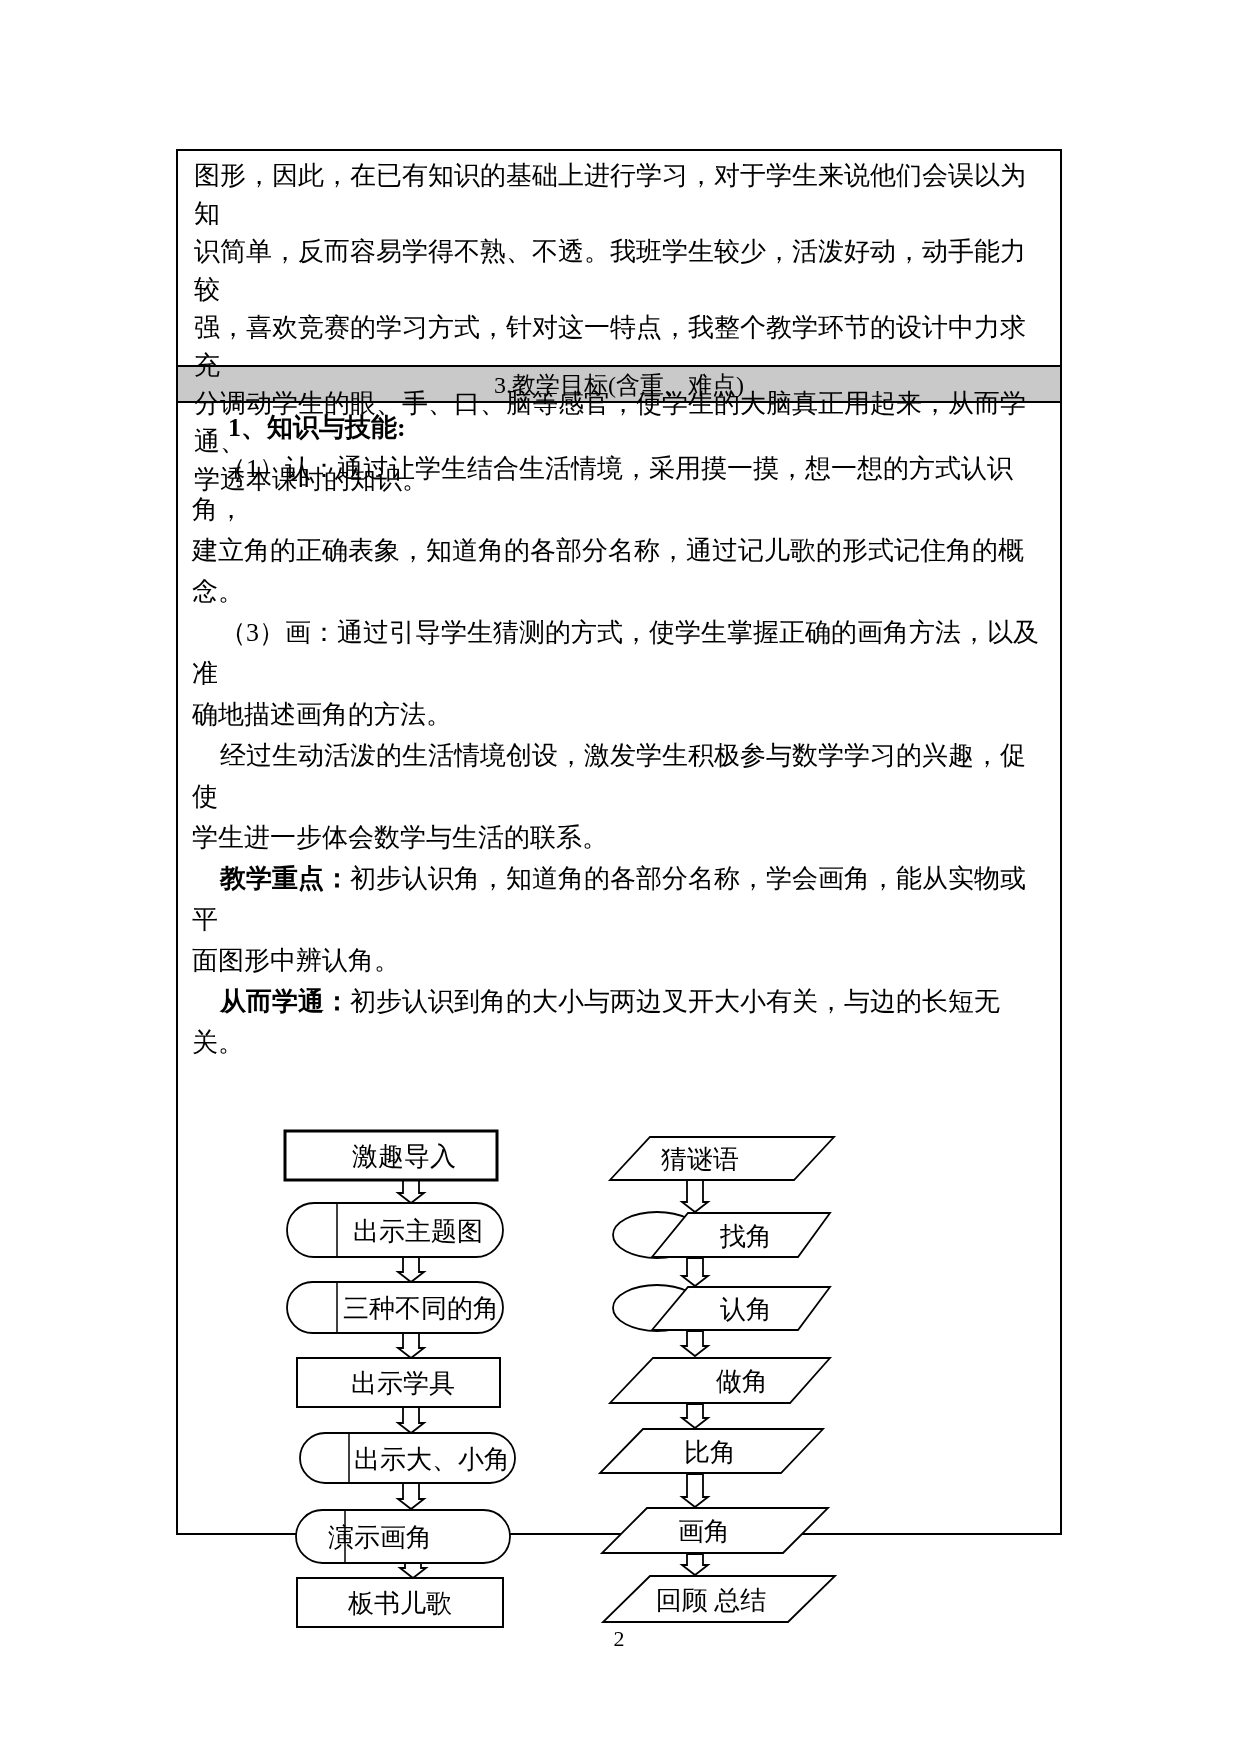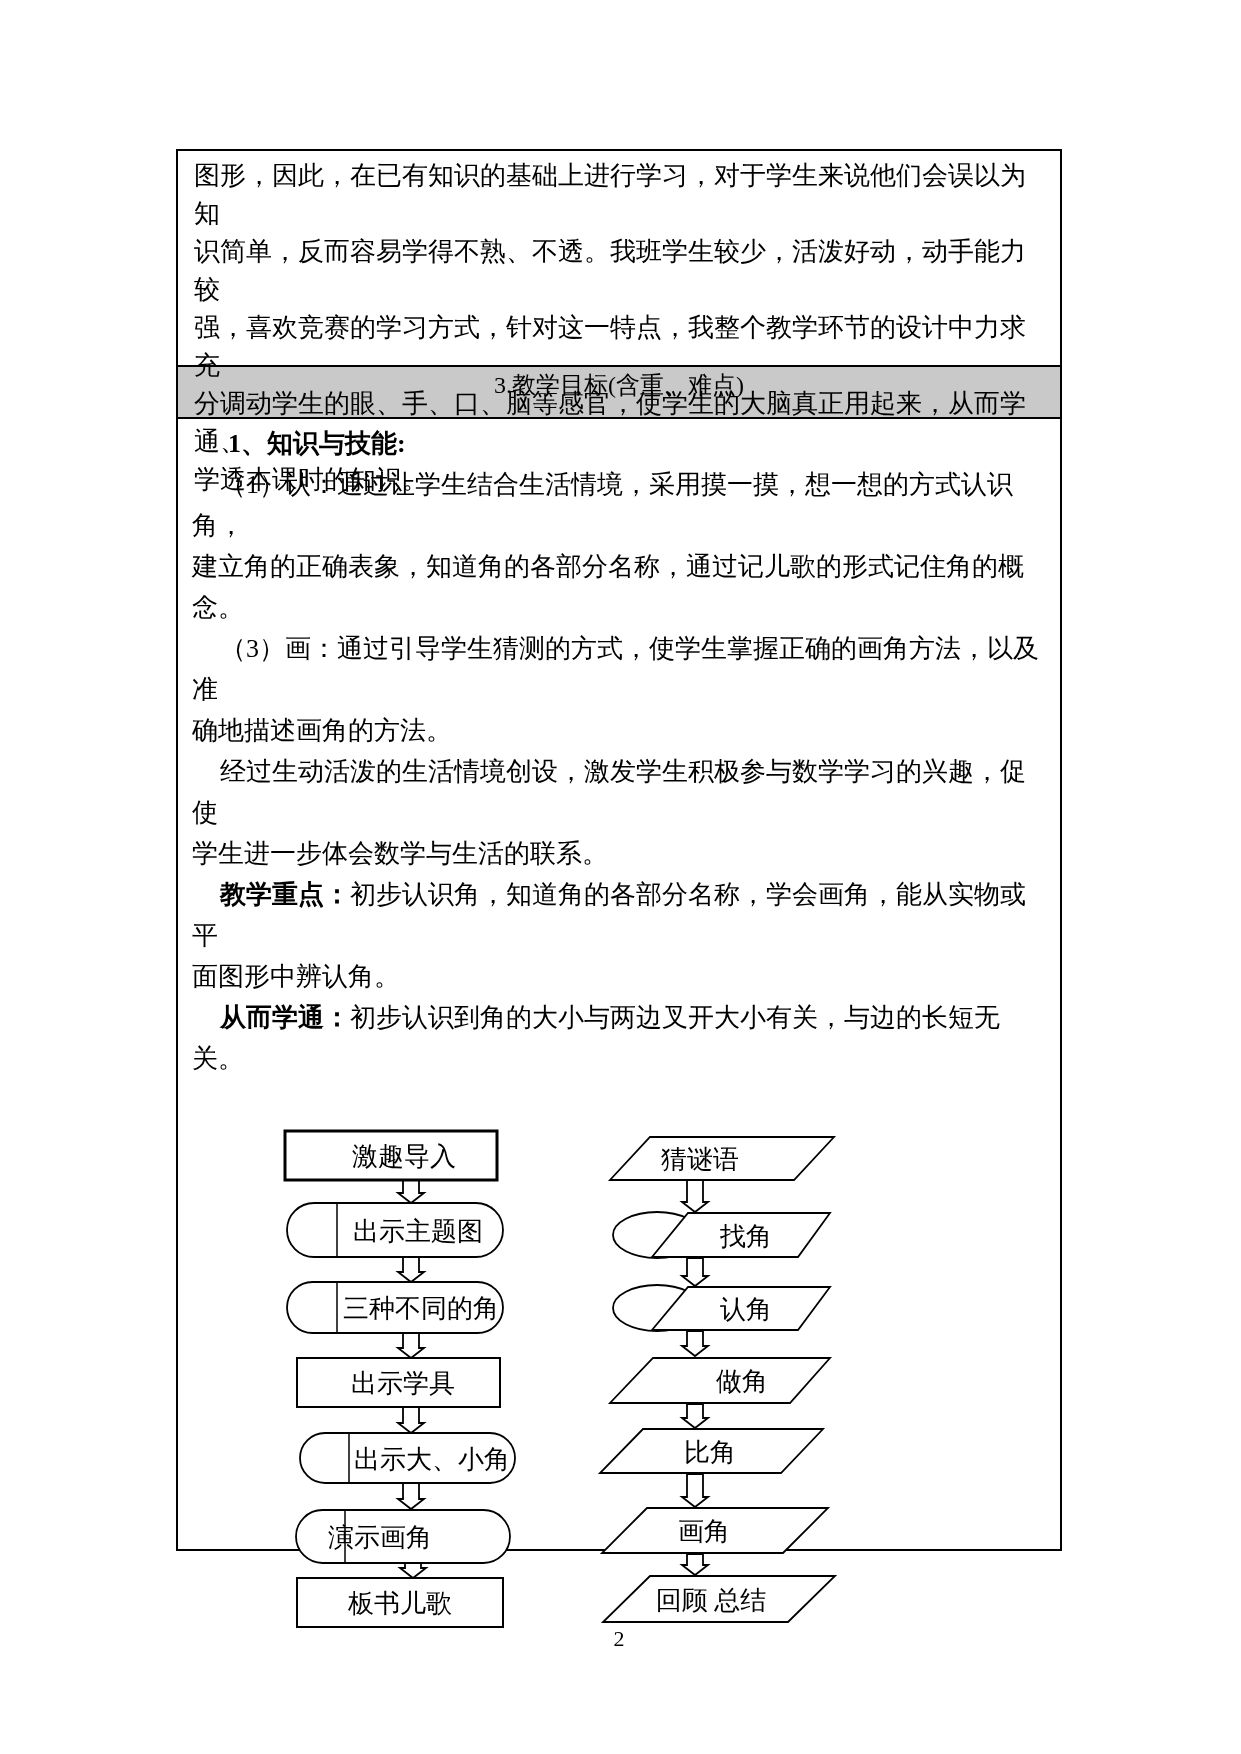--- a/index.html
+++ b/index.html
@@ -1,20 +1,20 @@
 <!DOCTYPE html>
 <html><head>
 <meta charset="utf-8">
 <style>
   html,body{margin:0;padding:0;background:#ffffff;}
   body{width:1241px;height:1754px;font-family:"Liberation Serif","DejaVu Serif",serif;color:#000;}
   .page{position:relative;width:1241px;height:1754px;background:#fff;overflow:hidden;}
   .doc-table{position:absolute;left:176px;top:149px;width:886px;border:2px solid #000;box-sizing:border-box;background:#fff;}
   .row-intro{height:214px;box-sizing:border-box;padding:6px 14px 0 16px;font-size:26px;line-height:38px;}
-  .row-bar{height:54px;box-sizing:border-box;border-top:2px solid #000;border-bottom:2px solid #000;background:#c9c9c9;text-align:center;font-size:24px;line-height:37px;}
+  .row-bar{height:38px;box-sizing:border-box;border-top:2px solid #000;border-bottom:2px solid #000;background:#c9c9c9;text-align:center;font-size:24px;line-height:37px;}
   .row-obj{height:670px;box-sizing:border-box;padding:4px 12px 0 14px;font-size:26px;line-height:41px;}
   .row-flow{height:460px;box-sizing:border-box;}
   p{margin:0;}
   .pre{white-space:pre-line;}
   .obj-h{font-weight:bold;margin-left:36px;}
   .obj-p{text-indent:28px;}
   .b{font-weight:bold;}
   .flow-svg{position:absolute;left:176px;top:1127px;overflow:visible;}
   .flow-svg text{font-family:"Liberation Serif","DejaVu Serif",serif;font-size:26px;fill:#000;}
   .page-num{position:absolute;left:176px;top:1626px;width:886px;text-align:center;font-size:22px;}

